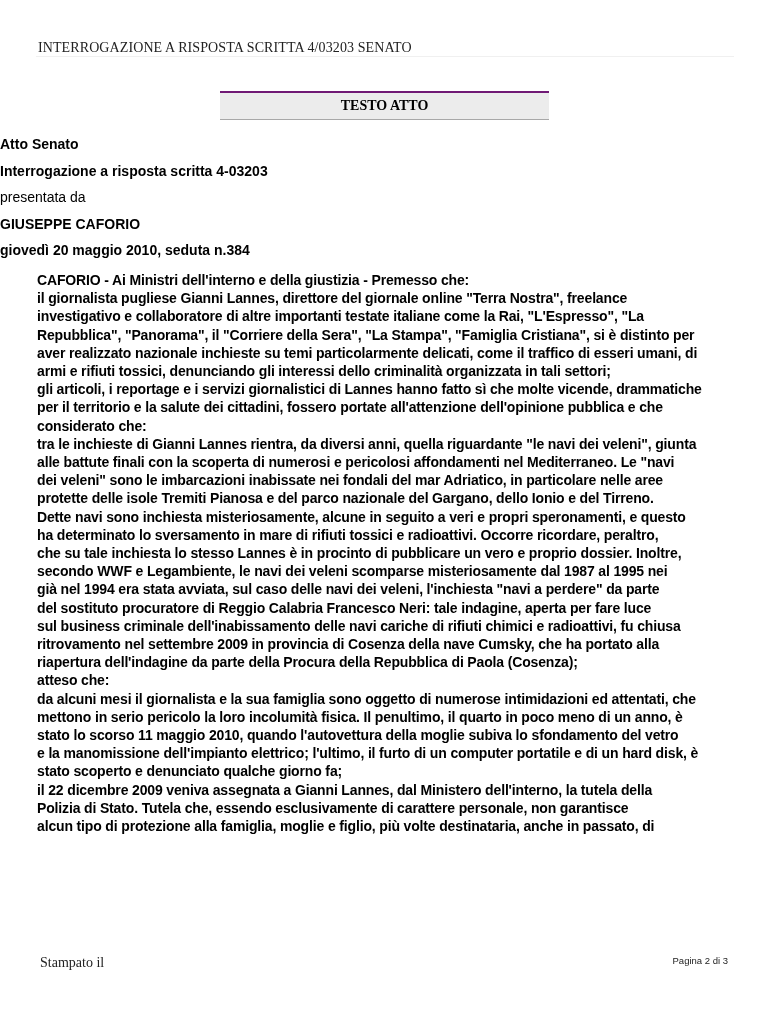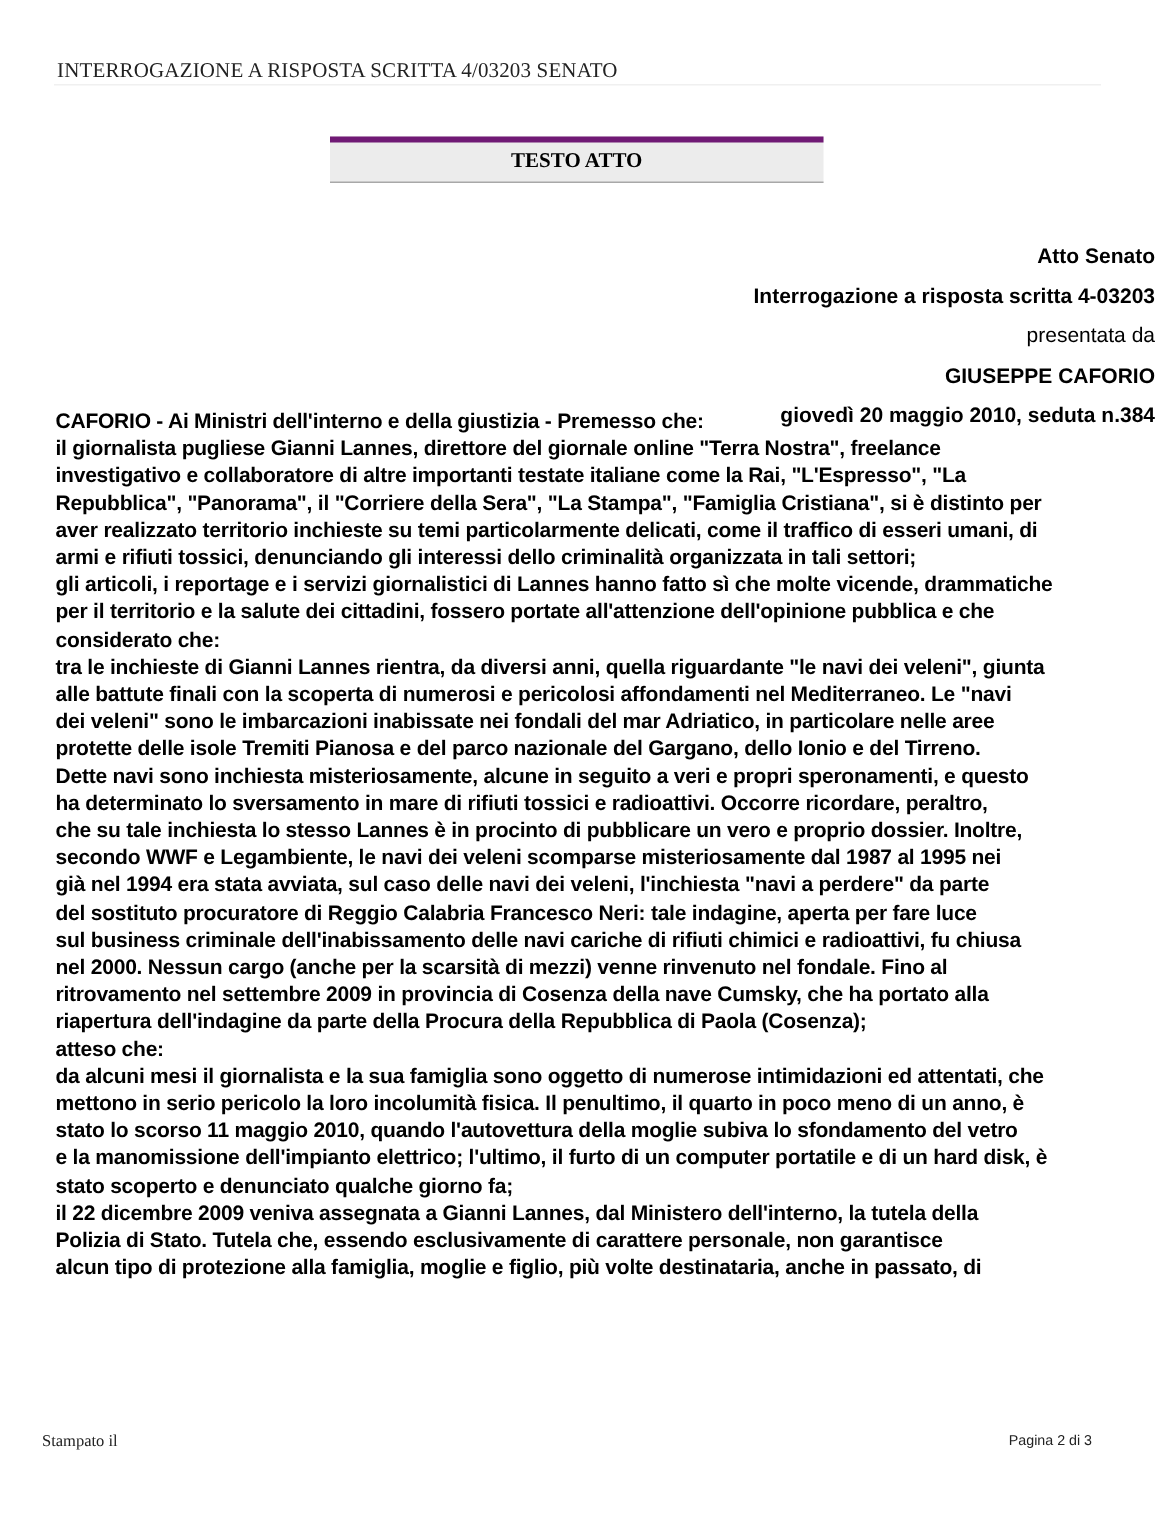--- a/index.html
+++ b/index.html
@@ -8,39 +8,39 @@
       position: absolute; left: 38px; top: 40px;
       font-family: "Liberation Serif", serif; font-size: 14px; color: #222;
       letter-spacing: 0.1px;
     }
     .header-rule {
       position: absolute; left: 36px; right: 36px; top: 56px;
       height: 1px; background: #f0f0f0;
     }
     .title-box {
       position: absolute; left: 220px; top: 91px; width: 329px; height: 26px;
-      background: #ececec; border-top: 4px solid #701a75; border-bottom: 1px solid #a8a8a8;
+      background: #ececec; border-top: 2px solid #701a75; border-bottom: 1px solid #a8a8a8;
       display: flex; align-items: center; justify-content: center;
       font-family: "Liberation Serif", serif; font-weight: bold; font-size: 14px;
     }
     .center-block {
-      position: absolute; left: 0; width: 770px; text-align: right;
-      font-family: "Liberation Sans", sans-serif; font-size: 14px; margin-top: 26px;
+      position: absolute; left: 0; width: 770px; text-align: left;
+      font-family: "Liberation Sans", sans-serif; font-size: 14px;
     }
     .center-block div { line-height: 26.5px; }
     .bold { font-weight: bold; }
     .body-text {
       position: absolute; left: 37px; top: 271px; width: 700px;
       font-family: "Liberation Sans", sans-serif; font-size: 14px; line-height: 18.2px;
       letter-spacing: -0.15px;
     }
     .body-text .line { white-space: nowrap; font-weight: bold; }
     .footer-left {
-      position: absolute; left: 28px; top: 955px;
-      font-family: "Liberation Serif", serif; font-size: 11px; color: #222;
+      position: absolute; left: 40px; top: 955px;
+      font-family: "Liberation Serif", serif; font-size: 14px; color: #222;
     }
     .footer-right {
       position: absolute; right: 42px; top: 955px;
       font-family: Liberation Sans, sans-serif; font-size: 9.5px; color: #222;
     }
   </style>
 </head>
 <body>
 
 <div class="header">INTERROGAZIONE A RISPOSTA SCRITTA 4/03203 SENATO</div>
@@ -56,37 +56,36 @@
   <div>presentata da</div>
   <div class="bold">GIUSEPPE CAFORIO</div>
   <div class="bold">giovedì 20 maggio 2010, seduta n.384</div>
 </div>
 
 <div class="body-text" id="body-text">
     <div class="line">CAFORIO - Ai Ministri dell'interno e della giustizia - Premesso che:</div>
     <div class="line">il giornalista pugliese Gianni Lannes, direttore del giornale online "Terra Nostra", freelance</div>
     <div class="line">investigativo e collaboratore di altre importanti testate italiane come la Rai, "L'Espresso", "La</div>
     <div class="line">Repubblica", "Panorama", il "Corriere della Sera", "La Stampa", "Famiglia Cristiana", si è distinto per</div>
-    <div class="line">aver realizzato territorio inchieste su temi particolarmente delicati, come il traffico di esseri umani, di</div>
+    <div class="line">aver realizzato nazionale inchieste su temi particolarmente delicati, come il traffico di esseri umani, di</div>
     <div class="line">armi e rifiuti tossici, denunciando gli interessi dello criminalità organizzata in tali settori;</div>
     <div class="line">gli articoli, i reportage e i servizi giornalistici di Lannes hanno fatto sì che molte vicende, drammatiche</div>
     <div class="line">per il territorio e la salute dei cittadini, fossero portate all'attenzione dell'opinione pubblica e che</div>
     <div class="line">considerato che:</div>
     <div class="line">tra le inchieste di Gianni Lannes rientra, da diversi anni, quella riguardante "le navi dei veleni", giunta</div>
     <div class="line">alle battute finali con la scoperta di numerosi e pericolosi affondamenti nel Mediterraneo. Le "navi</div>
     <div class="line">dei veleni" sono le imbarcazioni inabissate nei fondali del mar Adriatico, in particolare nelle aree</div>
     <div class="line">protette delle isole Tremiti Pianosa e del parco nazionale del Gargano, dello Ionio e del Tirreno.</div>
     <div class="line">Dette navi sono inchiesta misteriosamente, alcune in seguito a veri e propri speronamenti, e questo</div>
     <div class="line">ha determinato lo sversamento in mare di rifiuti tossici e radioattivi. Occorre ricordare, peraltro,</div>
     <div class="line">che su tale inchiesta lo stesso Lannes è in procinto di pubblicare un vero e proprio dossier. Inoltre,</div>
     <div class="line">secondo WWF e Legambiente, le navi dei veleni scomparse misteriosamente dal 1987 al 1995 nei</div>
     <div class="line">già nel 1994 era stata avviata, sul caso delle navi dei veleni, l'inchiesta "navi a perdere" da parte</div>
     <div class="line">del sostituto procuratore di Reggio Calabria Francesco Neri: tale indagine, aperta per fare luce</div>
     <div class="line">sul business criminale dell'inabissamento delle navi cariche di rifiuti chimici e radioattivi, fu chiusa</div>
-    <div class="line">nel 2000. Nessun cargo (anche per la scarsità di mezzi) venne rinvenuto nel fondale. Fino al</div>
     <div class="line">ritrovamento nel settembre 2009 in provincia di Cosenza della nave Cumsky, che ha portato alla</div>
     <div class="line">riapertura dell'indagine da parte della Procura della Repubblica di Paola (Cosenza);</div>
     <div class="line">atteso che:</div>
     <div class="line">da alcuni mesi il giornalista e la sua famiglia sono oggetto di numerose intimidazioni ed attentati, che</div>
     <div class="line">mettono in serio pericolo la loro incolumità fisica. Il penultimo, il quarto in poco meno di un anno, è</div>
     <div class="line">stato lo scorso 11 maggio 2010, quando l'autovettura della moglie subiva lo sfondamento del vetro</div>
     <div class="line">e la manomissione dell'impianto elettrico; l'ultimo, il furto di un computer portatile e di un hard disk, è</div>
     <div class="line">stato scoperto e denunciato qualche giorno fa;</div>
     <div class="line">il 22 dicembre 2009 veniva assegnata a Gianni Lannes, dal Ministero dell'interno, la tutela della</div>
     <div class="line">Polizia di Stato. Tutela che, essendo esclusivamente di carattere personale, non garantisce</div>

